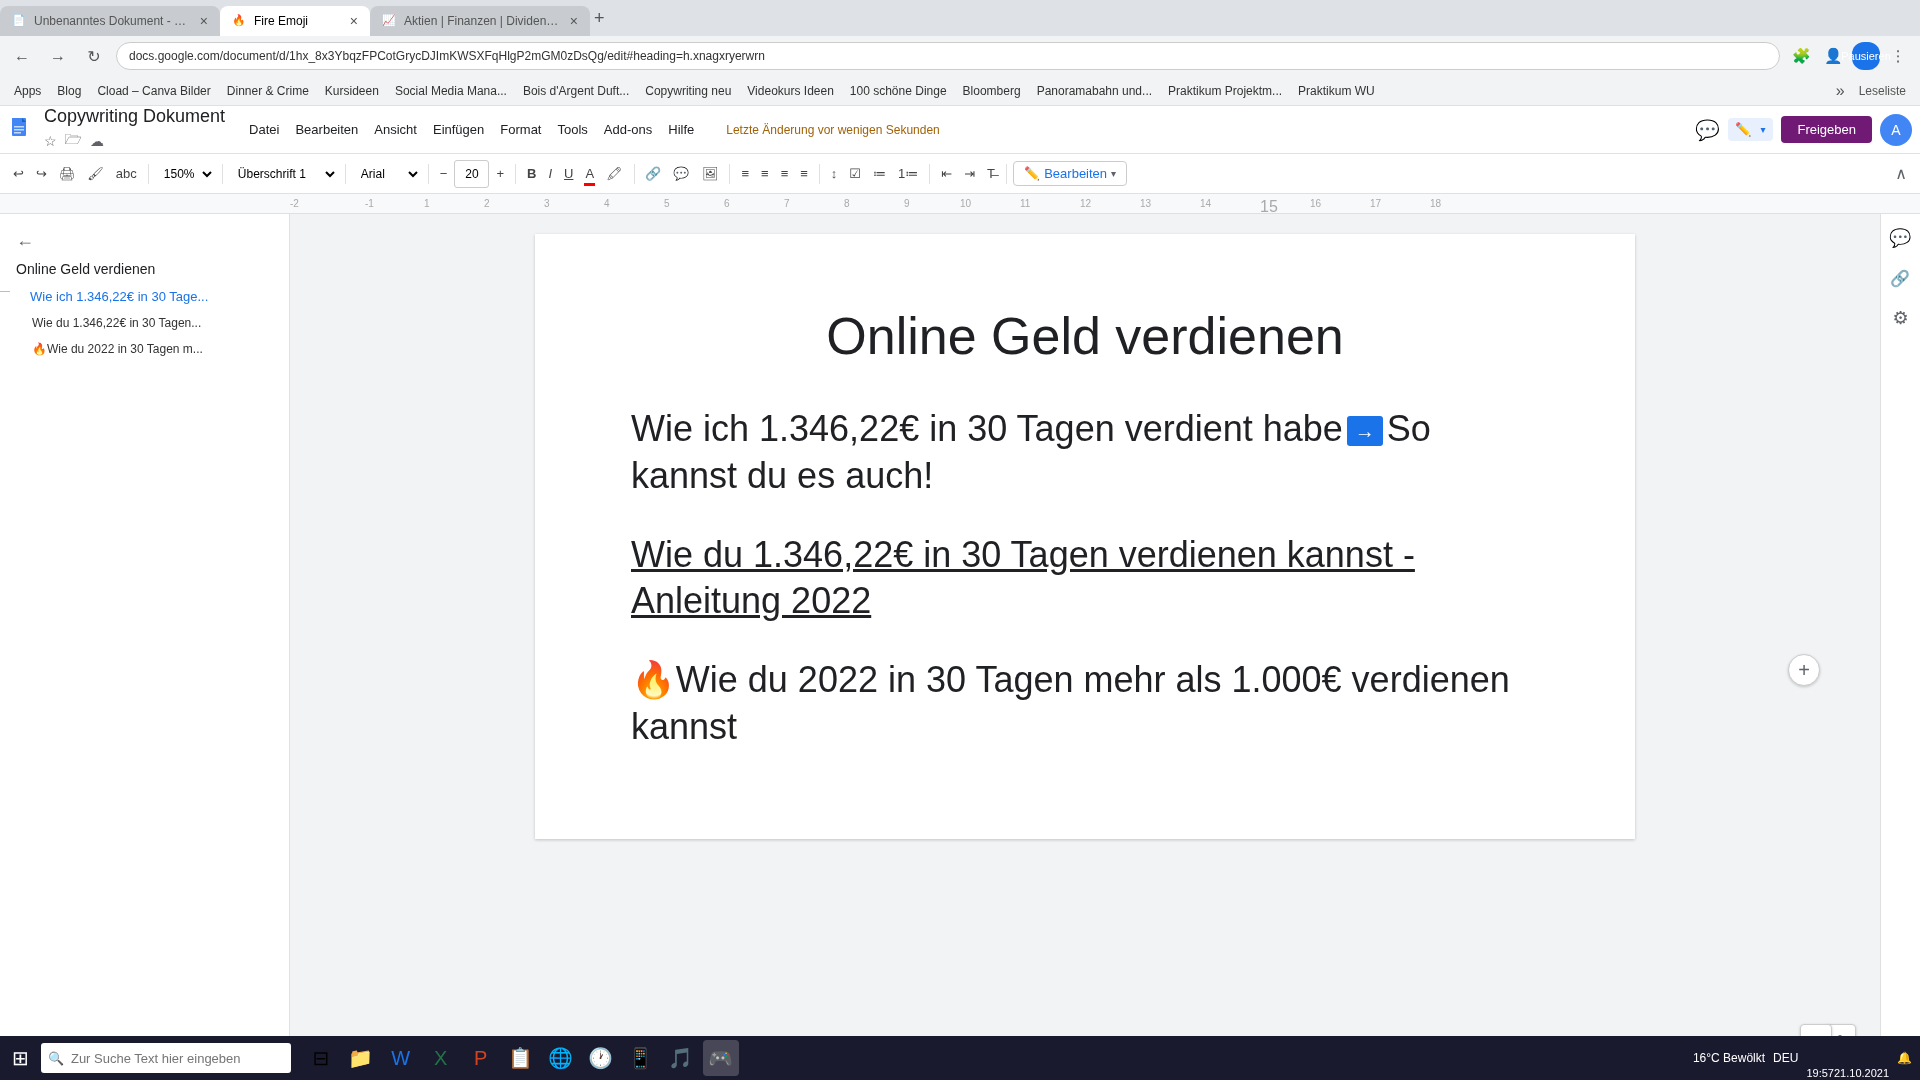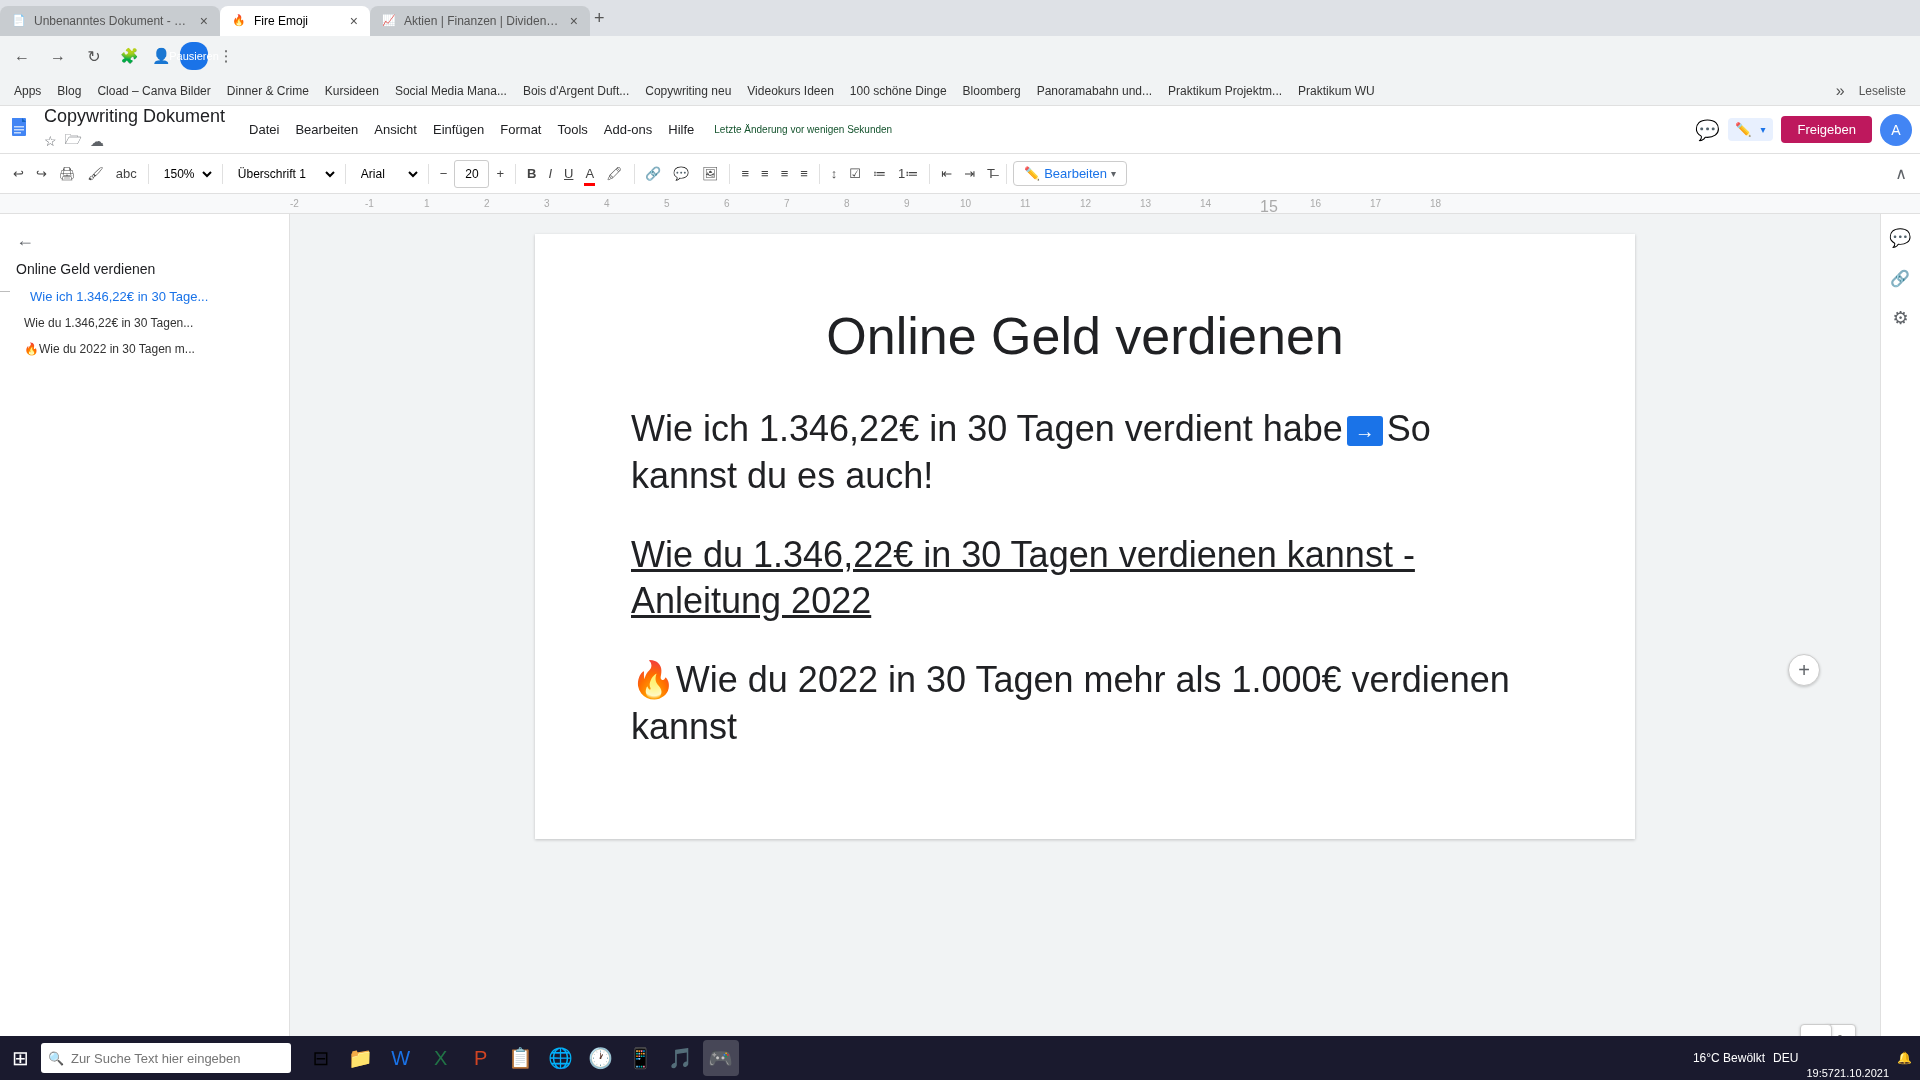--- a/index.html
+++ b/index.html
@@ -33,26 +33,26 @@
 
     
     .docs-header { display: flex; align-items: center; padding: 4px 8px; height: 48px; border-bottom: 1px solid #e0e0e0; background: #fff; }
     .docs-logo { width: 28px; height: 28px; margin-right: 8px; flex-shrink: 0; }
     .docs-title-area { display: flex; flex-direction: column; flex: 0 0 auto; }
     .docs-title { font-size: 18px; color: #202124; font-weight: 400; }
     .docs-title-icons { display: flex; gap: 8px; margin-top: 2px; align-items: center; }
     .docs-title-icon { font-size: 14px; color: #5f6368; cursor: pointer; }
     .docs-menu { display: flex; align-items: center; gap: 0; margin-left: 16px; }
     .docs-menu-item { padding: 4px 8px; font-size: 13px; color: #202124; cursor: pointer; border-radius: 4px; }
-    .docs-save-status { margin-left: 12px; font-size: 10px; color: #14532d; }
+    .docs-save-status { margin-left: 24px; font-size: 12px; color: #a16207; }
     .docs-header-right { margin-left: auto; display: flex; align-items: center; gap: 8px; }
     .docs-comment-btn { background: none; border: none; cursor: pointer; font-size: 20px; color: #5f6368; }
     .docs-share-mode-btn { display: flex; align-items: center; background: #e8f0fe; border: none; border-radius: 4px; padding: 4px 8px; cursor: pointer; gap: 4px; }
     .docs-share-mode-text { font-size: 13px; color: #1a73e8; }
-    .docs-share-btn { background: #be185d; color: #fff; border: none; border-radius: 4px; padding: 6px 16px; font-size: 13px; cursor: pointer; font-weight: 500; }
+    .docs-share-btn { background: #701a75; color: #fff; border: none; border-radius: 4px; padding: 6px 16px; font-size: 13px; cursor: pointer; font-weight: 500; }
     .docs-avatar { width: 32px; height: 32px; border-radius: 50%; background: #4285f4; display: flex; align-items: center; justify-content: center; color: #fff; font-size: 14px; font-weight: 500; cursor: pointer; }
 
     
     .docs-toolbar { display: flex; align-items: center; padding: 4px 8px; border-bottom: 1px solid #e0e0e0; background: #fff; height: 40px; gap: 2px; flex-wrap: nowrap; overflow: hidden; }
     .toolbar-separator { width: 1px; height: 20px; background: #e0e0e0; margin: 0 4px; flex-shrink: 0; }
     .toolbar-btn { background: none; border: none; cursor: pointer; padding: 3px 5px; border-radius: 3px; font-size: 13px; color: #444; display: flex; align-items: center; justify-content: center; height: 28px; }
     .toolbar-select { border: 1px solid transparent; border-radius: 3px; font-size: 12px; padding: 2px 4px; cursor: pointer; background: #fff; height: 28px; }
     .font-size-input { width: 35px; border: 1px solid #ccc; border-radius: 3px; font-size: 12px; padding: 2px 4px; text-align: center; height: 28px; }
 
     
@@ -60,21 +60,21 @@
 
     
     .docs-body { display: flex; flex: 1; overflow: hidden; }
 
     
     .docs-sidebar { width: 290px; border-right: 1px solid #e0e0e0; background: #fff; padding: 12px 0; flex-shrink: 0; }
     .sidebar-back { padding: 4px 16px; font-size: 18px; color: #5f6368; cursor: pointer; display: block; }
     .sidebar-item { padding: 6px 16px; font-size: 13px; color: #333; cursor: pointer; }
     .sidebar-item.heading1 { font-size: 14px; font-weight: 500; color: #202124; }
     .sidebar-item.heading2 { font-size: 13px; color: #1a73e8; padding-left: 16px; }
-    .sidebar-item.heading3 { font-size: 12px; padding-left: 24px; }
+    .sidebar-item.heading3 { font-size: 12px; padding-left: 32px; }
     .sidebar-indent { display: flex; align-items: flex-start; }
     .sidebar-dash { color: #aaa; margin-right: 4px; font-size: 10px; margin-top: 2px; }
 
     
     .docs-document-area { flex: 1; background: #f1f3f4; overflow-y: auto; padding: 20px; display: flex; flex-direction: column; align-items: center; position: relative; }
     .docs-page { background: #fff; width: 1100px; min-height: 600px; padding: 72px 96px; box-shadow: 0 1px 3px rgba(0,0,0,0.2); position: relative; }
 
     .doc-title { font-size: 52px; font-weight: 400; color: #202124; text-align: center; margin-bottom: 40px; font-family: Arial, sans-serif; }
     .doc-heading { font-size: 36px; font-weight: 400; color: #202124; margin-bottom: 16px; font-family: Arial, sans-serif; line-height: 1.3; }
     .doc-heading .link-icon { display: inline-block; background: #1a73e8; color: #fff; padding: 2px 8px; font-size: 20px; border-radius: 3px; margin: 0 4px; vertical-align: middle; }
@@ -125,20 +125,23 @@
       <span class="tab-title">Aktien | Finanzen | Dividende (..)</span>
       <span class="tab-close">×</span>
     </div>
     <button class="tab-new">+</button>
   </div>
 
   <div class="address-bar-row">
     <button class="nav-btn">←</button>
     <button class="nav-btn">→</button>
     <button class="nav-btn">↻</button>
+    <div class="address-bar" style="flex:1; display:flex; align-items:center; border:1px solid #ccc;">
+      <input type="text" style="flex: 1 1 0%;" value="docs.google.com/document/d/1hx_8x3YbqzFPCotGrycDJImKWSXFqHlgP2mGM0zDsQg/edit#heading=h.xnagxryerwrn">
+    </div>
     <div class="browser-actions">
       <button class="browser-action-btn">🧩</button>
       <button class="browser-action-btn">👤</button>
       <button class="browser-action-btn" style="background:#1a73e8; color:#fff; border-radius:12px; padding:2px 8px; font-size:11px;">Pausieren</button>
       <button class="browser-action-btn">⋮</button>
     </div>
   </div>
 
   <div class="bookmarks-bar">
     <span class="bookmark-item">Apps</span>

